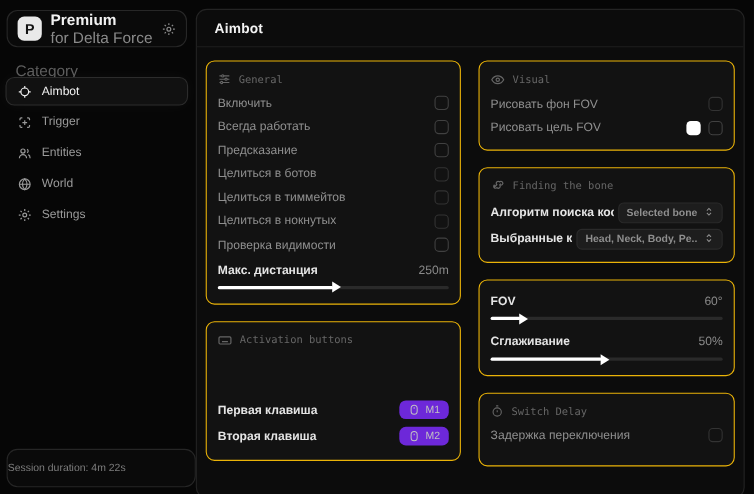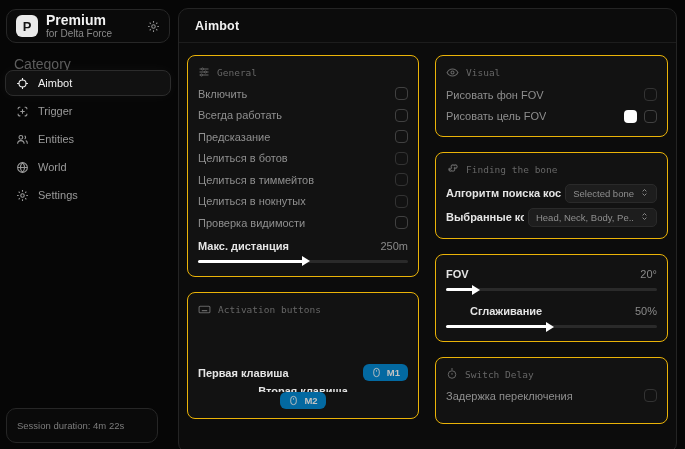--- a/index.html
+++ b/index.html
@@ -20,41 +20,41 @@
     border:1px solid #272727; border-radius:10px;
     display:flex; align-items:center; padding:0 9px; gap:8px; background:#0a0a0a;
   }
   .logo {
     width:22px; height:22px; border-radius:6px; background:#e9e9e9; color:#141414;
     display:flex; align-items:center; justify-content:center;
     font-weight:bold; font-size:13px; flex:0 0 auto;
   }
   .brand-text { flex:1; line-height:1.15; }
   .brand-title { font-size:14px; font-weight:bold; color:#f2f2f2; }
-  .brand-sub { font-size:10px; color:#8a8a8a; }
+  .brand-sub { font-size:14px; color:#8a8a8a; }
   .brand-gear { color:#8f8f8f; cursor:pointer; }
 
   .category-label { position:absolute; left:14px; top:56px; font-size:14px; color:#5d5d5d; }
 
   .nav { position:absolute; left:5px; top:70px; width:166px; }
   .nav-item {
     display:flex; align-items:center; gap:9px; height:26px; padding:0 10px;
     font-size:11px; color:#9a9a9a; border:1px solid transparent; border-radius:8px;
     margin-bottom:2px; cursor:pointer;
   }
   .nav-item.active {
     color:#f0f0f0; border-color:#2c2c2c; background:#111;
     box-shadow:0 0 14px rgba(255,255,255,0.04);
   }
   .nav-item .nicon { color:inherit; }
 
   .session-box {
-    position:absolute; left:6px; top:408px; width:152px; height:35px;
+    position:absolute; left:6px; top:408px; width:172px; height:35px;
     border:1px solid #262626; border-radius:10px; background:#0a0a0a;
-    display:flex; align-items:center; padding:0 10px;
+    display:flex; align-items:center; padding:0 0;
     font-size:9.5px; color:#7d7d7d;
   }
 
   
   .main {
     position:absolute; left:178px; top:8px; width:499px; height:445px;
     background:#0c0c0c; border:1px solid #242424; border-radius:10px;
     overflow:hidden;
   }
   .main-header {
@@ -99,27 +99,27 @@
     position:relative; height:3px; background:#2a2a2a; border-radius:2px; margin-top:5px;
     cursor:pointer;
   }
   .fill { position:absolute; left:0; top:0; height:3px; background:#fff; border-radius:2px; }
   .thumb {
     position:absolute; right:-7px; top:-3.5px; width:0; height:0;
     border-left:8px solid #fff; border-top:5px solid transparent; border-bottom:5px solid transparent;
   }
 
   .keybtn {
-    display:flex; align-items:center; gap:5px; background:#0369a1;
-    border-radius:6px; padding:3px 8px; font-size:9.5px; color:#c2c2c2; cursor:pointer;font-weight:bold;
+    display:flex; align-items:center; gap:5px; background:#6d28d9;
+    border-radius:6px; padding:3px 8px; font-size:9.5px; color:#c2c2c2; cursor:pointer;
   }
   .dd {
     display:flex; align-items:flex-start; gap:6px; background:#1d1d1d; border:1px solid #2a2a2a;
     border-radius:5px; padding:3px 7px; font-size:9.5px; color:#8f8f8f;
-    max-width:140px; white-space:nowrap; cursor:pointer;
+    max-width:140px; white-space:nowrap; cursor:pointer;font-weight:bold;
   }
   .dd .dd-text { overflow:hidden; text-overflow:ellipsis; max-width:112px; }
 </style>
 </head>
 <body>
 
 <div class="sidebar">
   <div class="brand-box">
     <div class="logo">P</div>
     <div class="brand-text">
@@ -267,21 +267,21 @@
           <span class="keybtn">
             <span>
               <svg width="11" height="11" viewBox="0 0 24 24" fill="none" stroke="currentColor" stroke-width="2">
                   <rect x="6" y="3" width="12" height="18" rx="6"></rect>
                   <path d="M12 7v3"></path>
                 </svg>
             </span>
             <span>M1</span>
           </span>
         </div>
-        <div class="row" style="height:24px;flex-direction:column;">
+        <div class="row" style="height:24px;">
           <span class="lbl strong">Вторая клавиша</span>
           <span class="keybtn">
             <span>
               <svg width="11" height="11" viewBox="0 0 24 24" fill="none" stroke="currentColor" stroke-width="2">
                   <rect x="6" y="3" width="12" height="18" rx="6"></rect>
                   <path d="M12 7v3"></path>
                 </svg>
             </span>
             <span>M2</span>
           </span>
@@ -344,30 +344,30 @@
                 </svg>
             </span>
           </span>
         </div>
       </div>
 
       <div class="card">
         <div class="slider-wrap">
           <div class="row" style="height:18px;gap:44px;">
             <span class="lbl strong">FOV</span>
-            <span class="val">20°</span>
+            <span class="val">60°</span>
           </div>
           <div class="track">
             <div class="fill" style="width: 13%;">
                 <div class="thumb"></div>
               </div>
           </div>
         </div>
         <div class="slider-wrap" style="margin-top:4px;">
-          <div class="row" style="height:18px;margin-left:24px;">
+          <div class="row" style="height:18px;">
             <span class="lbl strong">Сглаживание</span>
             <span class="val">50%</span>
           </div>
           <div class="track">
             <div class="fill" style="width: 48%;">
                 <div class="thumb"></div>
               </div>
           </div>
         </div>
       </div>

